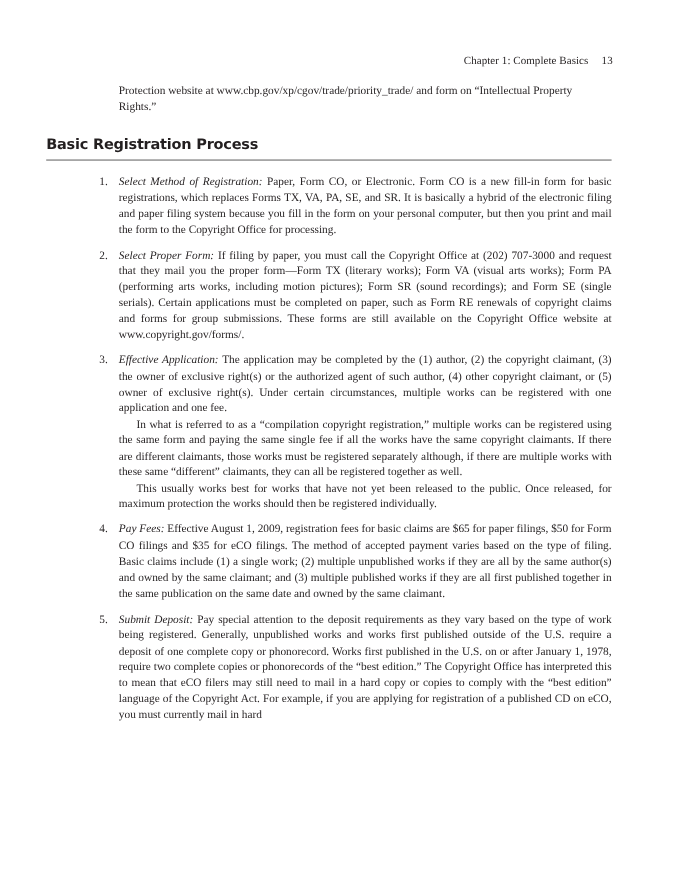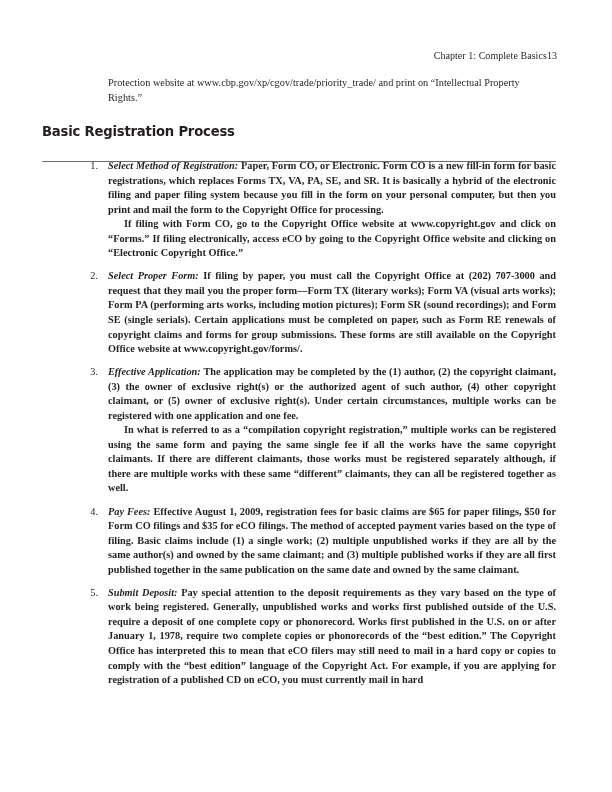--- a/index.html
+++ b/index.html
@@ -1,54 +1,54 @@
 <!DOCTYPE html>
 <html><head>
 <meta charset="utf-8">
 <style>
   html, body { margin: 0; padding: 0; background: #ffffff; }
   body { width: 612px; height: 792px; position: relative; overflow: hidden;
          font-family: "Liberation Serif", "DejaVu Serif", serif; color: #231f20; }
   .running-head { position: absolute; top: 50px; right: 55px; font-size: 10px; letter-spacing: 0.05px; }
-  .running-head .pg { }
+  .running-head .pg { margin-left: 12px; }
   .carry { position: absolute; top: 76px; left: 108px; width: 448px; font-size: 10.3px; line-height: 14.5px; }
   .heading { position: absolute; top: 124px; left: 42px; width: 514px; font-family: "DejaVu Sans", sans-serif;
-             font-weight: bold; font-size: 13.2px; padding-bottom: 22px; border-bottom: 1px solid #6d6d6d; letter-spacing: -0.2px; }
+             font-weight: bold; font-size: 13.2px; padding-bottom: 6px; border-bottom: 1px solid #6d6d6d; letter-spacing: -0.2px; }
   .list { position: absolute; top: 159px; left: 108px; width: 448px; font-size: 10.3px; line-height: 14.55px; }
   .item { position: relative; margin-bottom: 8.5px; text-align: justify; }
   .num { position: absolute; left: -30px; width: 20px; text-align: right; }
   .lead { font-style: italic; }
-  .p { margin: 0; text-align: justify; font-weight: bold; }
+  .p { margin: 0; text-align: justify; }
   .indent { text-indent: 16px; }
 </style>
 </head>
 <body>
 
 <div class="running-head">
   <span>Chapter 1: Complete Basics</span><span class="pg">13</span>
 </div>
 
-<div class="carry">Protection website at www.cbp.gov/xp/cgov/trade/priority_trade/ and print on “Intellectual Property Rights.”</div>
+<div class="carry">Protection website at www.cbp.gov/xp/cgov/trade/priority_trade/ and form on “Intellectual Property Rights.”</div>
 
 <div class="heading">Basic Registration Process</div>
 
 <div class="list">
   <div class="item">
     <span class="num">1.</span>
     <p class="p"><span class="lead">Select Method of Registration:</span> <span>Paper, Form CO, or Electronic. Form CO is a new fill-in form for basic registrations, which replaces Forms TX, VA, PA, SE, and SR. It is basically a hybrid of the electronic filing and paper filing system because you fill in the form on your personal computer, but then you print and mail the form to the Copyright Office for processing.</span></p>
-    <p class="p indent">If filing with Form CO, go to the Copyright Office website at www.copyright.gov and click on “Forms.” If filing electronically, access eCO by going to the Copyright Office website and clicking on “Electronic Copyright Office.”</p>
   </div>
   <div class="item">
     <span class="num">2.</span>
     <p class="p"><span class="lead">Select Proper Form:</span> <span>If filing by paper, you must call the Copyright Office at (202) 707-3000 and request that they mail you the proper form—Form TX (literary works); Form VA (visual arts works); Form PA (performing arts works, including motion pictures); Form SR (sound recordings); and Form SE (single serials). Certain applications must be completed on paper, such as Form RE renewals of copyright claims and forms for group submissions. These forms are still available on the Copyright Office website at www.copyright.gov/forms/.</span></p>
   </div>
   <div class="item">
     <span class="num">3.</span>
     <p class="p"><span class="lead">Effective Application:</span> <span>The application may be completed by the (1) author, (2) the copyright claimant, (3) the owner of exclusive right(s) or the authorized agent of such author, (4) other copyright claimant, or (5) owner of exclusive right(s). Under certain circumstances, multiple works can be registered with one application and one fee.</span></p>
     <p class="p indent">In what is referred to as a “compilation copyright registration,” multiple works can be registered using the same form and paying the same single fee if all the works have the same copyright claimants. If there are different claimants, those works must be registered separately although, if there are multiple works with these same “different” claimants, they can all be registered together as well.</p>
+    <p class="p indent">This usually works best for works that have not yet been released to the public. Once released, for maximum protection the works should then be registered individually.</p>
   </div>
   <div class="item">
     <span class="num">4.</span>
     <p class="p"><span class="lead">Pay Fees:</span> <span>Effective August 1, 2009, registration fees for basic claims are $65 for paper filings, $50 for Form CO filings and $35 for eCO filings. The method of accepted payment varies based on the type of filing. Basic claims include (1) a single work; (2) multiple unpublished works if they are all by the same author(s) and owned by the same claimant; and (3) multiple published works if they are all first published together in the same publication on the same date and owned by the same claimant.</span></p>
   </div>
   <div class="item">
     <span class="num">5.</span>
     <p class="p"><span class="lead">Submit Deposit:</span> <span>Pay special attention to the deposit requirements as they vary based on the type of work being registered. Generally, unpublished works and works first published outside of the U.S. require a deposit of one complete copy or phonorecord. Works first published in the U.S. on or after January 1, 1978, require two complete copies or phonorecords of the “best edition.” The Copyright Office has interpreted this to mean that eCO filers may still need to mail in a hard copy or copies to comply with the “best edition” language of the Copyright Act. For example, if you are applying for registration of a published CD on eCO, you must currently mail in hard</span></p>
   </div>
 </div>

